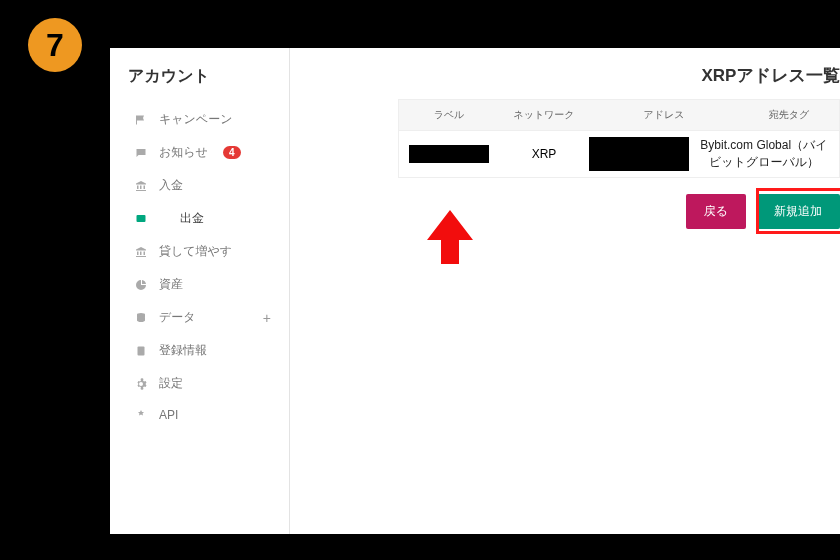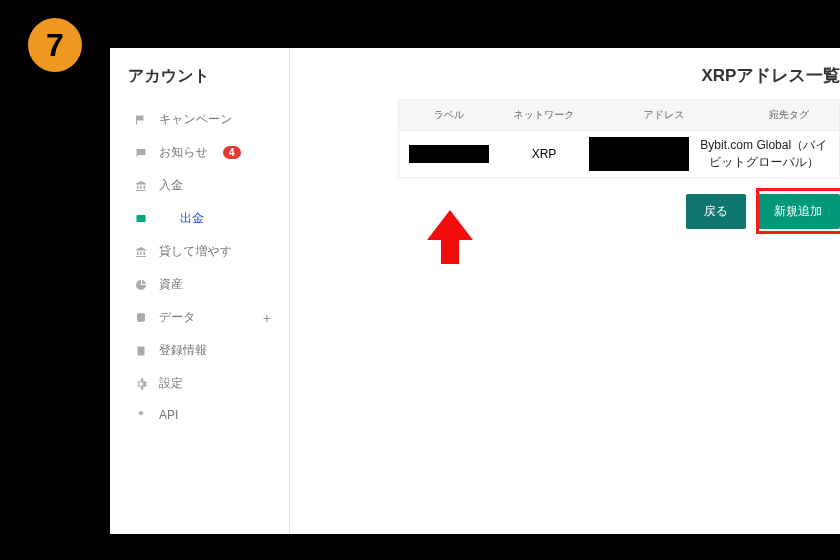--- a/index.html
+++ b/index.html
@@ -2,21 +2,21 @@
 <html><head>
 <meta charset="utf-8">
 <style>
   * { margin: 0; padding: 0; box-sizing: border-box; font-family: -apple-system, BlinkMacSystemFont, "Segoe UI", "Hiragino Kaku Gothic ProN", "Meiryo", sans-serif; }
   body { background: #000; width: 840px; height: 560px; position: relative; overflow: hidden; }
   .step-badge { position: absolute; top: 18px; left: 28px; width: 54px; height: 54px; border-radius: 50%; background: #ee9821; color: #000; font-size: 32px; font-weight: 700; display: flex; align-items: center; justify-content: center; z-index: 10; }
   .app-window { position: absolute; top: 48px; left: 110px; right: 0; bottom: 26px; background: #fff; display: flex; }
   .sidebar { width: 180px; border-right: 1px solid #e3e3e3; padding: 18px 12px 0 18px; }
   .sidebar-title { font-size: 16px; font-weight: 700; color: #333; margin-bottom: 16px; }
   .side-item { display: flex; align-items: center; gap: 11px; padding: 8px 6px; font-size: 12px; color: #777; cursor: pointer; position: relative; }
-  .side-item.active { color: #1d4ed8; gap: 32px; }
+  .side-item.active { color: #404040; gap: 32px; }
   .side-icon { width: 14px; display: flex; align-items: center; justify-content: center; color: #aaa; }
   .side-item.active .side-icon { color: #00a77f; }
   .badge { background: #e53935; color: #fff; font-size: 10px; border-radius: 9px; padding: 1px 6px; font-weight: 700; margin-left: 4px; min-width: 18px; text-align: center; }
   .plus { margin-left: auto; color: #999; font-size: 14px; font-weight: 400; }
   .main { flex: 1; padding: 16px 0 0 20px; display: flex; flex-direction: column; align-items: flex-end; }
   .page-title { font-size: 17px; font-weight: 700; color: #333; margin-bottom: 12px; }
   .table { border: 1px solid #eee; }
   .thead { display: flex; background: #f6f6f6; font-size: 10px; color: #666; }
   .th { padding: 8px 10px; text-align: center; }
   .th.label { width: 100px; }
@@ -28,21 +28,21 @@
   .td { padding: 6px 10px; text-align: center; }
   .td.label { width: 100px; }
   .td.network { width: 90px; }
   .td.address { flex: 1; }
   .td.tag { width: 100px; }
   .td.dest { width: 150px; line-height: 1.4; color: #222; }
   .blackout { background: #000; height: 18px; width: 100%; display: block; }
   .blackout.big { height: 34px; }
   .actions { margin-top: 16px; display: flex; gap: 10px; align-items: center; position: relative; }
   .btn { border: none; padding: 9px 18px; font-size: 12px; color: #fff; cursor: pointer; border-radius: 2px; }
-  .btn-back { background: #0f766e; font-family: Liberation Mono, monospace; }
+  .btn-back { background: #be185d; font-family: Liberation Mono, monospace; }
   .btn-add { background: #009879; }
   .highlight-box { position: absolute; border: 3px solid #ff1a1a; top: -6px; left: 70px; width: 110px; height: 46px; pointer-events: none; }
   .red-arrow { position: absolute; top: 210px; left: 425px; pointer-events: none; }
 </style>
 </head>
 <body>
 
 <div class="step-badge">7</div>
 
 <div class="app-window">

